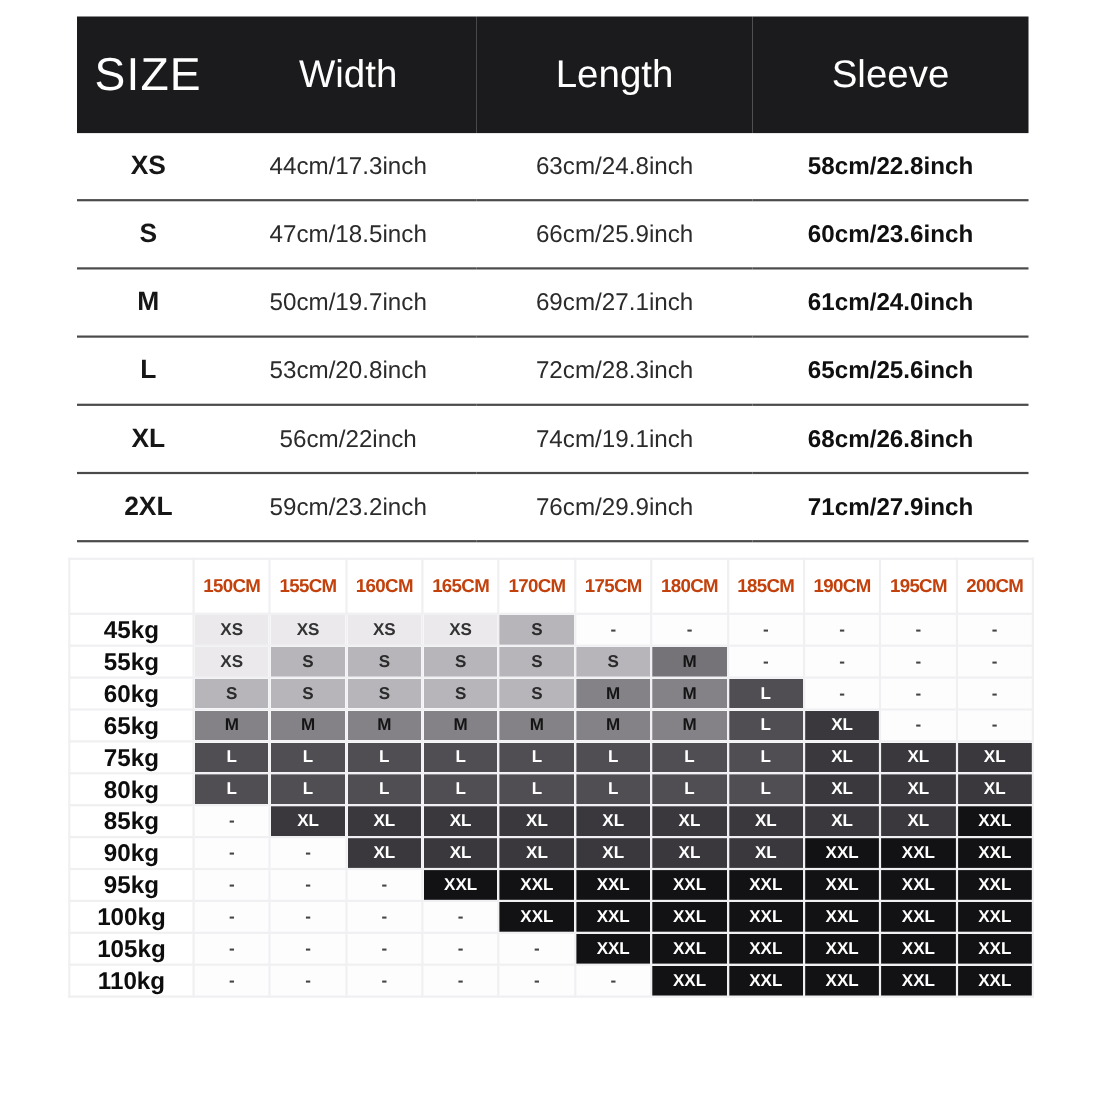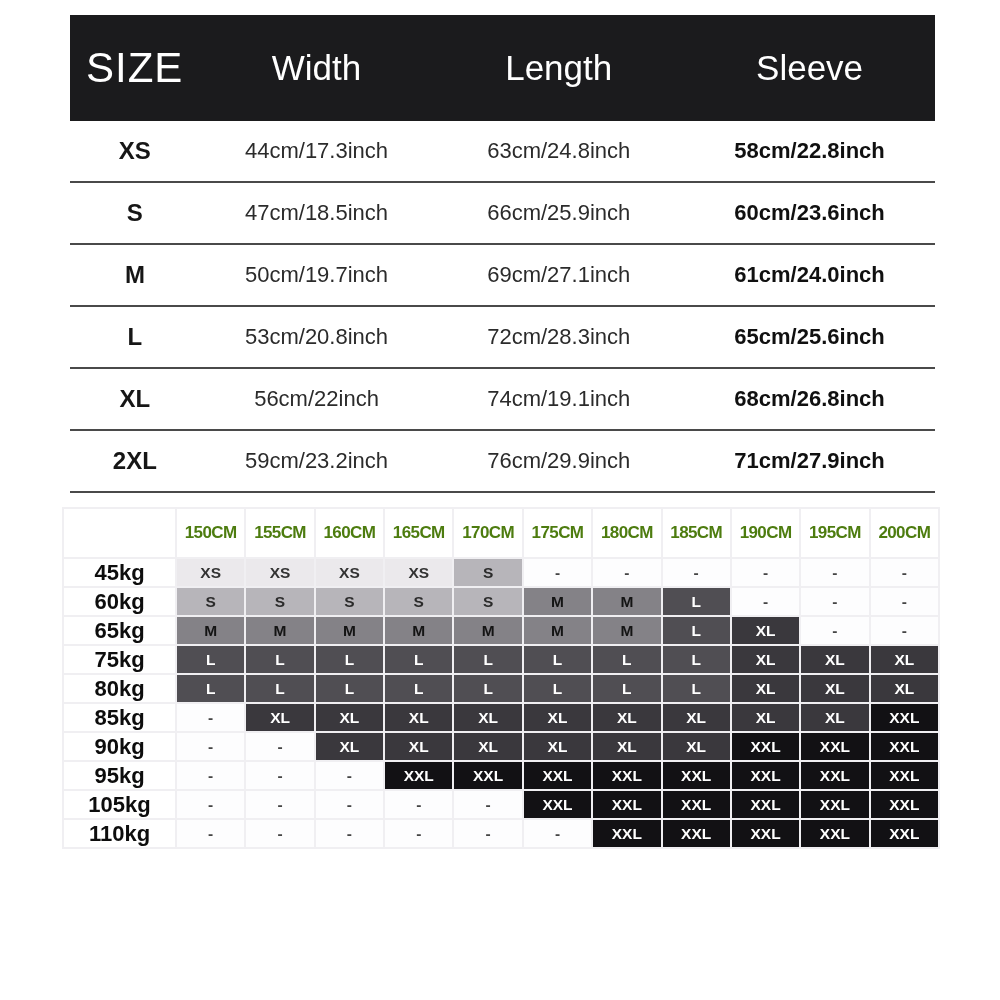--- a/index.html
+++ b/index.html
@@ -67,21 +67,21 @@
     border: 2px solid #f0eff2;
     padding: 0;
     text-align: center;
     vertical-align: middle;
     overflow: hidden;
     white-space: nowrap;
   }
   .fit-matrix thead th {
     height: 48px;
     background: #ffffff;
-    color: #4d7c0f;
+    color: #c2410c;
     font-weight: 700;
     font-size: 17px;
     letter-spacing: -0.6px;
     vertical-align: middle;
   }
   .fit-matrix th.corner { background: #ffffff; }
   .fit-matrix tbody th.w-label {
     background: #ffffff;
     color: #0d0d0d;
     font-weight: 700;
@@ -194,20 +194,34 @@
           <td style="background: rgb(235, 233, 236); color: rgb(51, 51, 51);">XS</td>
           <td style="background: rgb(183, 181, 186); color: rgb(43, 43, 43);">S</td>
           <td style="background: rgb(253, 253, 254); color: rgb(68, 68, 68);">-</td>
           <td style="background: rgb(253, 253, 254); color: rgb(68, 68, 68);">-</td>
           <td style="background: rgb(253, 253, 254); color: rgb(68, 68, 68);">-</td>
           <td style="background: rgb(253, 253, 254); color: rgb(68, 68, 68);">-</td>
           <td style="background: rgb(253, 253, 254); color: rgb(68, 68, 68);">-</td>
           <td style="background: rgb(253, 253, 254); color: rgb(68, 68, 68);">-</td>
         </tr>
         <tr>
+          <th class="w-label">55kg</th>
+          <td style="background: rgb(235, 233, 236); color: rgb(51, 51, 51);">XS</td>
+          <td style="background: rgb(183, 181, 186); color: rgb(43, 43, 43);">S</td>
+          <td style="background: rgb(183, 181, 186); color: rgb(43, 43, 43);">S</td>
+          <td style="background: rgb(183, 181, 186); color: rgb(43, 43, 43);">S</td>
+          <td style="background: rgb(183, 181, 186); color: rgb(43, 43, 43);">S</td>
+          <td style="background: rgb(183, 181, 186); color: rgb(43, 43, 43);">S</td>
+          <td style="background: rgb(117, 115, 120); color: rgb(20, 20, 20);">M</td>
+          <td style="background: rgb(253, 253, 254); color: rgb(68, 68, 68);">-</td>
+          <td style="background: rgb(253, 253, 254); color: rgb(68, 68, 68);">-</td>
+          <td style="background: rgb(253, 253, 254); color: rgb(68, 68, 68);">-</td>
+          <td style="background: rgb(253, 253, 254); color: rgb(68, 68, 68);">-</td>
+        </tr>
+        <tr>
           <th class="w-label">60kg</th>
           <td style="background: rgb(183, 181, 186); color: rgb(43, 43, 43);">S</td>
           <td style="background: rgb(183, 181, 186); color: rgb(43, 43, 43);">S</td>
           <td style="background: rgb(183, 181, 186); color: rgb(43, 43, 43);">S</td>
           <td style="background: rgb(183, 181, 186); color: rgb(43, 43, 43);">S</td>
           <td style="background: rgb(183, 181, 186); color: rgb(43, 43, 43);">S</td>
           <td style="background: rgb(132, 130, 135); color: rgb(20, 20, 20);">M</td>
           <td style="background: rgb(132, 130, 135); color: rgb(20, 20, 20);">M</td>
           <td style="background: rgb(80, 78, 83); color: rgb(255, 255, 255);">L</td>
           <td style="background: rgb(253, 253, 254); color: rgb(68, 68, 68);">-</td>
@@ -283,20 +297,34 @@
           <td style="background: rgb(18, 17, 20); color: rgb(255, 255, 255);">XXL</td>
           <td style="background: rgb(18, 17, 20); color: rgb(255, 255, 255);">XXL</td>
           <td style="background: rgb(18, 17, 20); color: rgb(255, 255, 255);">XXL</td>
         </tr>
         <tr>
           <th class="w-label">95kg</th>
           <td style="background: rgb(253, 253, 254); color: rgb(68, 68, 68);">-</td>
           <td style="background: rgb(253, 253, 254); color: rgb(68, 68, 68);">-</td>
           <td style="background: rgb(253, 253, 254); color: rgb(68, 68, 68);">-</td>
           <td style="background: rgb(18, 17, 20); color: rgb(255, 255, 255);">XXL</td>
+          <td style="background: rgb(18, 17, 20); color: rgb(255, 255, 255);">XXL</td>
+          <td style="background: rgb(18, 17, 20); color: rgb(255, 255, 255);">XXL</td>
+          <td style="background: rgb(18, 17, 20); color: rgb(255, 255, 255);">XXL</td>
+          <td style="background: rgb(18, 17, 20); color: rgb(255, 255, 255);">XXL</td>
+          <td style="background: rgb(18, 17, 20); color: rgb(255, 255, 255);">XXL</td>
+          <td style="background: rgb(18, 17, 20); color: rgb(255, 255, 255);">XXL</td>
+          <td style="background: rgb(18, 17, 20); color: rgb(255, 255, 255);">XXL</td>
+        </tr>
+        <tr>
+          <th class="w-label">100kg</th>
+          <td style="background: rgb(253, 253, 254); color: rgb(68, 68, 68);">-</td>
+          <td style="background: rgb(253, 253, 254); color: rgb(68, 68, 68);">-</td>
+          <td style="background: rgb(253, 253, 254); color: rgb(68, 68, 68);">-</td>
+          <td style="background: rgb(253, 253, 254); color: rgb(68, 68, 68);">-</td>
           <td style="background: rgb(18, 17, 20); color: rgb(255, 255, 255);">XXL</td>
           <td style="background: rgb(18, 17, 20); color: rgb(255, 255, 255);">XXL</td>
           <td style="background: rgb(18, 17, 20); color: rgb(255, 255, 255);">XXL</td>
           <td style="background: rgb(18, 17, 20); color: rgb(255, 255, 255);">XXL</td>
           <td style="background: rgb(18, 17, 20); color: rgb(255, 255, 255);">XXL</td>
           <td style="background: rgb(18, 17, 20); color: rgb(255, 255, 255);">XXL</td>
           <td style="background: rgb(18, 17, 20); color: rgb(255, 255, 255);">XXL</td>
         </tr>
         <tr>
           <th class="w-label">105kg</th>

